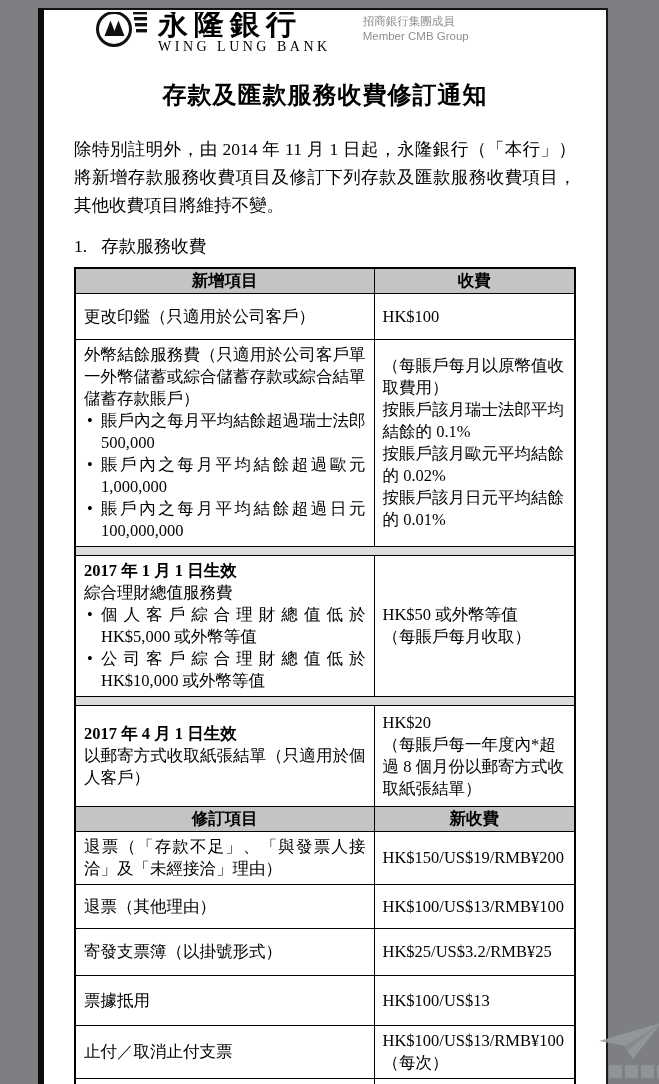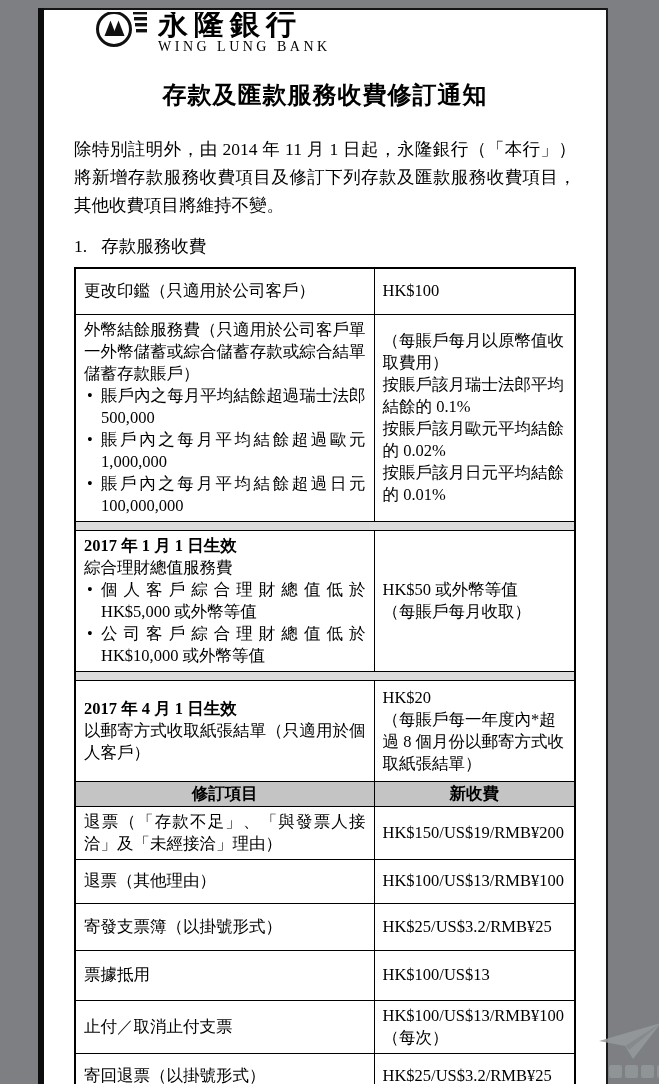--- a/index.html
+++ b/index.html
@@ -94,36 +94,44 @@
         <rect x="41" y="17" width="12" height="3.4" fill="#111"></rect>
         <rect x="42" y="23" width="11" height="3.4" fill="#111"></rect>
       </svg>
     </div>
     <div class="names">
       <div class="zh-clip">
         <span class="bank-zh">永隆銀行</span>
       </div>
       <div class="bank-en">WING LUNG BANK</div>
     </div>
+    <div class="member">
+      <div>招商銀行集團成員</div>
+      <div>Member CMB Group</div>
+    </div>
   </div>
 
   <div class="doc-title">存款及匯款服務收費修訂通知</div>
 
   <div class="intro">除特別註明外，由 2014 年 11 月 1 日起，永隆銀行（「本行」）將新增存款服務收費項目及修訂下列存款及匯款服務收費項目，其他收費項目將維持不變。</div>
 
   <div class="section-heading">
     <span class="num">1.</span><span>存款服務收費</span>
   </div>
 
   <table class="fee-table">
     <colgroup>
         <col style="width:299px">
         <col style="width:201px">
       </colgroup>
     <tbody>
+        <tr>
+          <td class="th">新增項目</td>
+          <td class="th">收費</td>
+        </tr>
         <tr>
           <td class="cell left-cell" style="height: 46px;">
             <div class="line">更改印鑑（只適用於公司客戶）</div>
           </td>
           <td class="cell right-cell" style="height: 46px; border-radius: 15px;">
             <div class="line">HK$100</div>
           </td>
         </tr>
         <tr>
           <td class="cell left-cell" style="height: 206px;">

